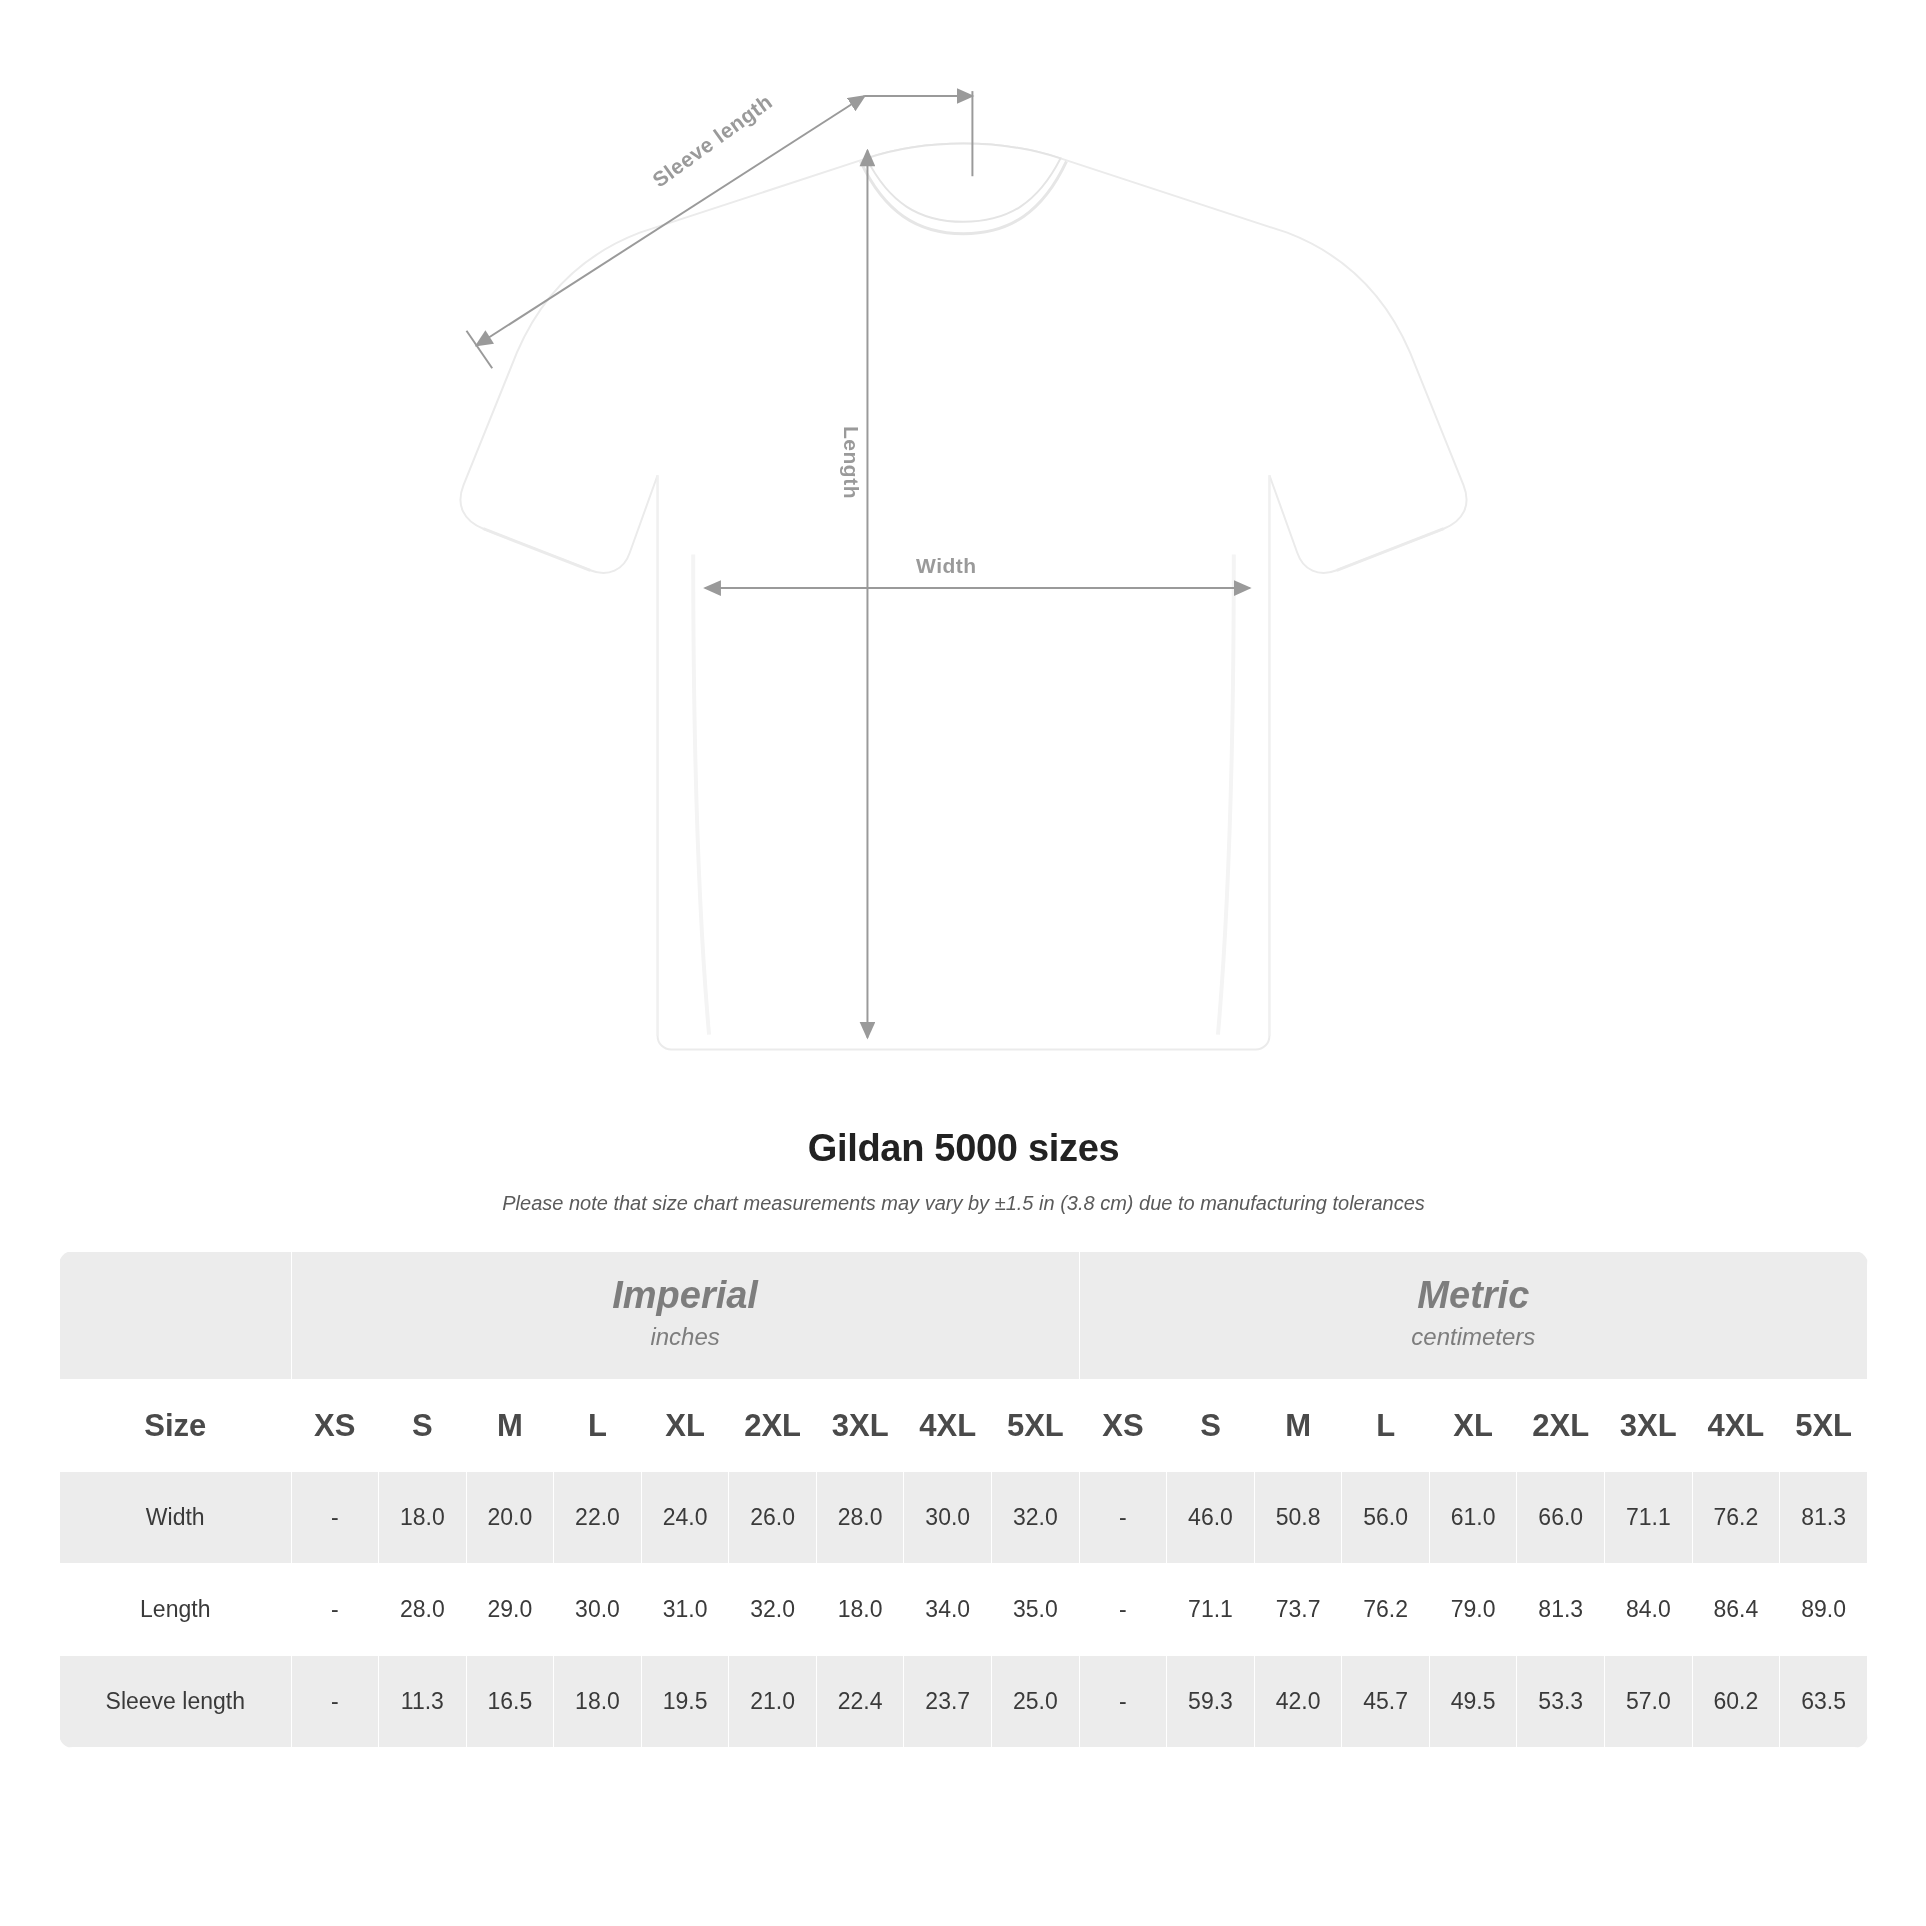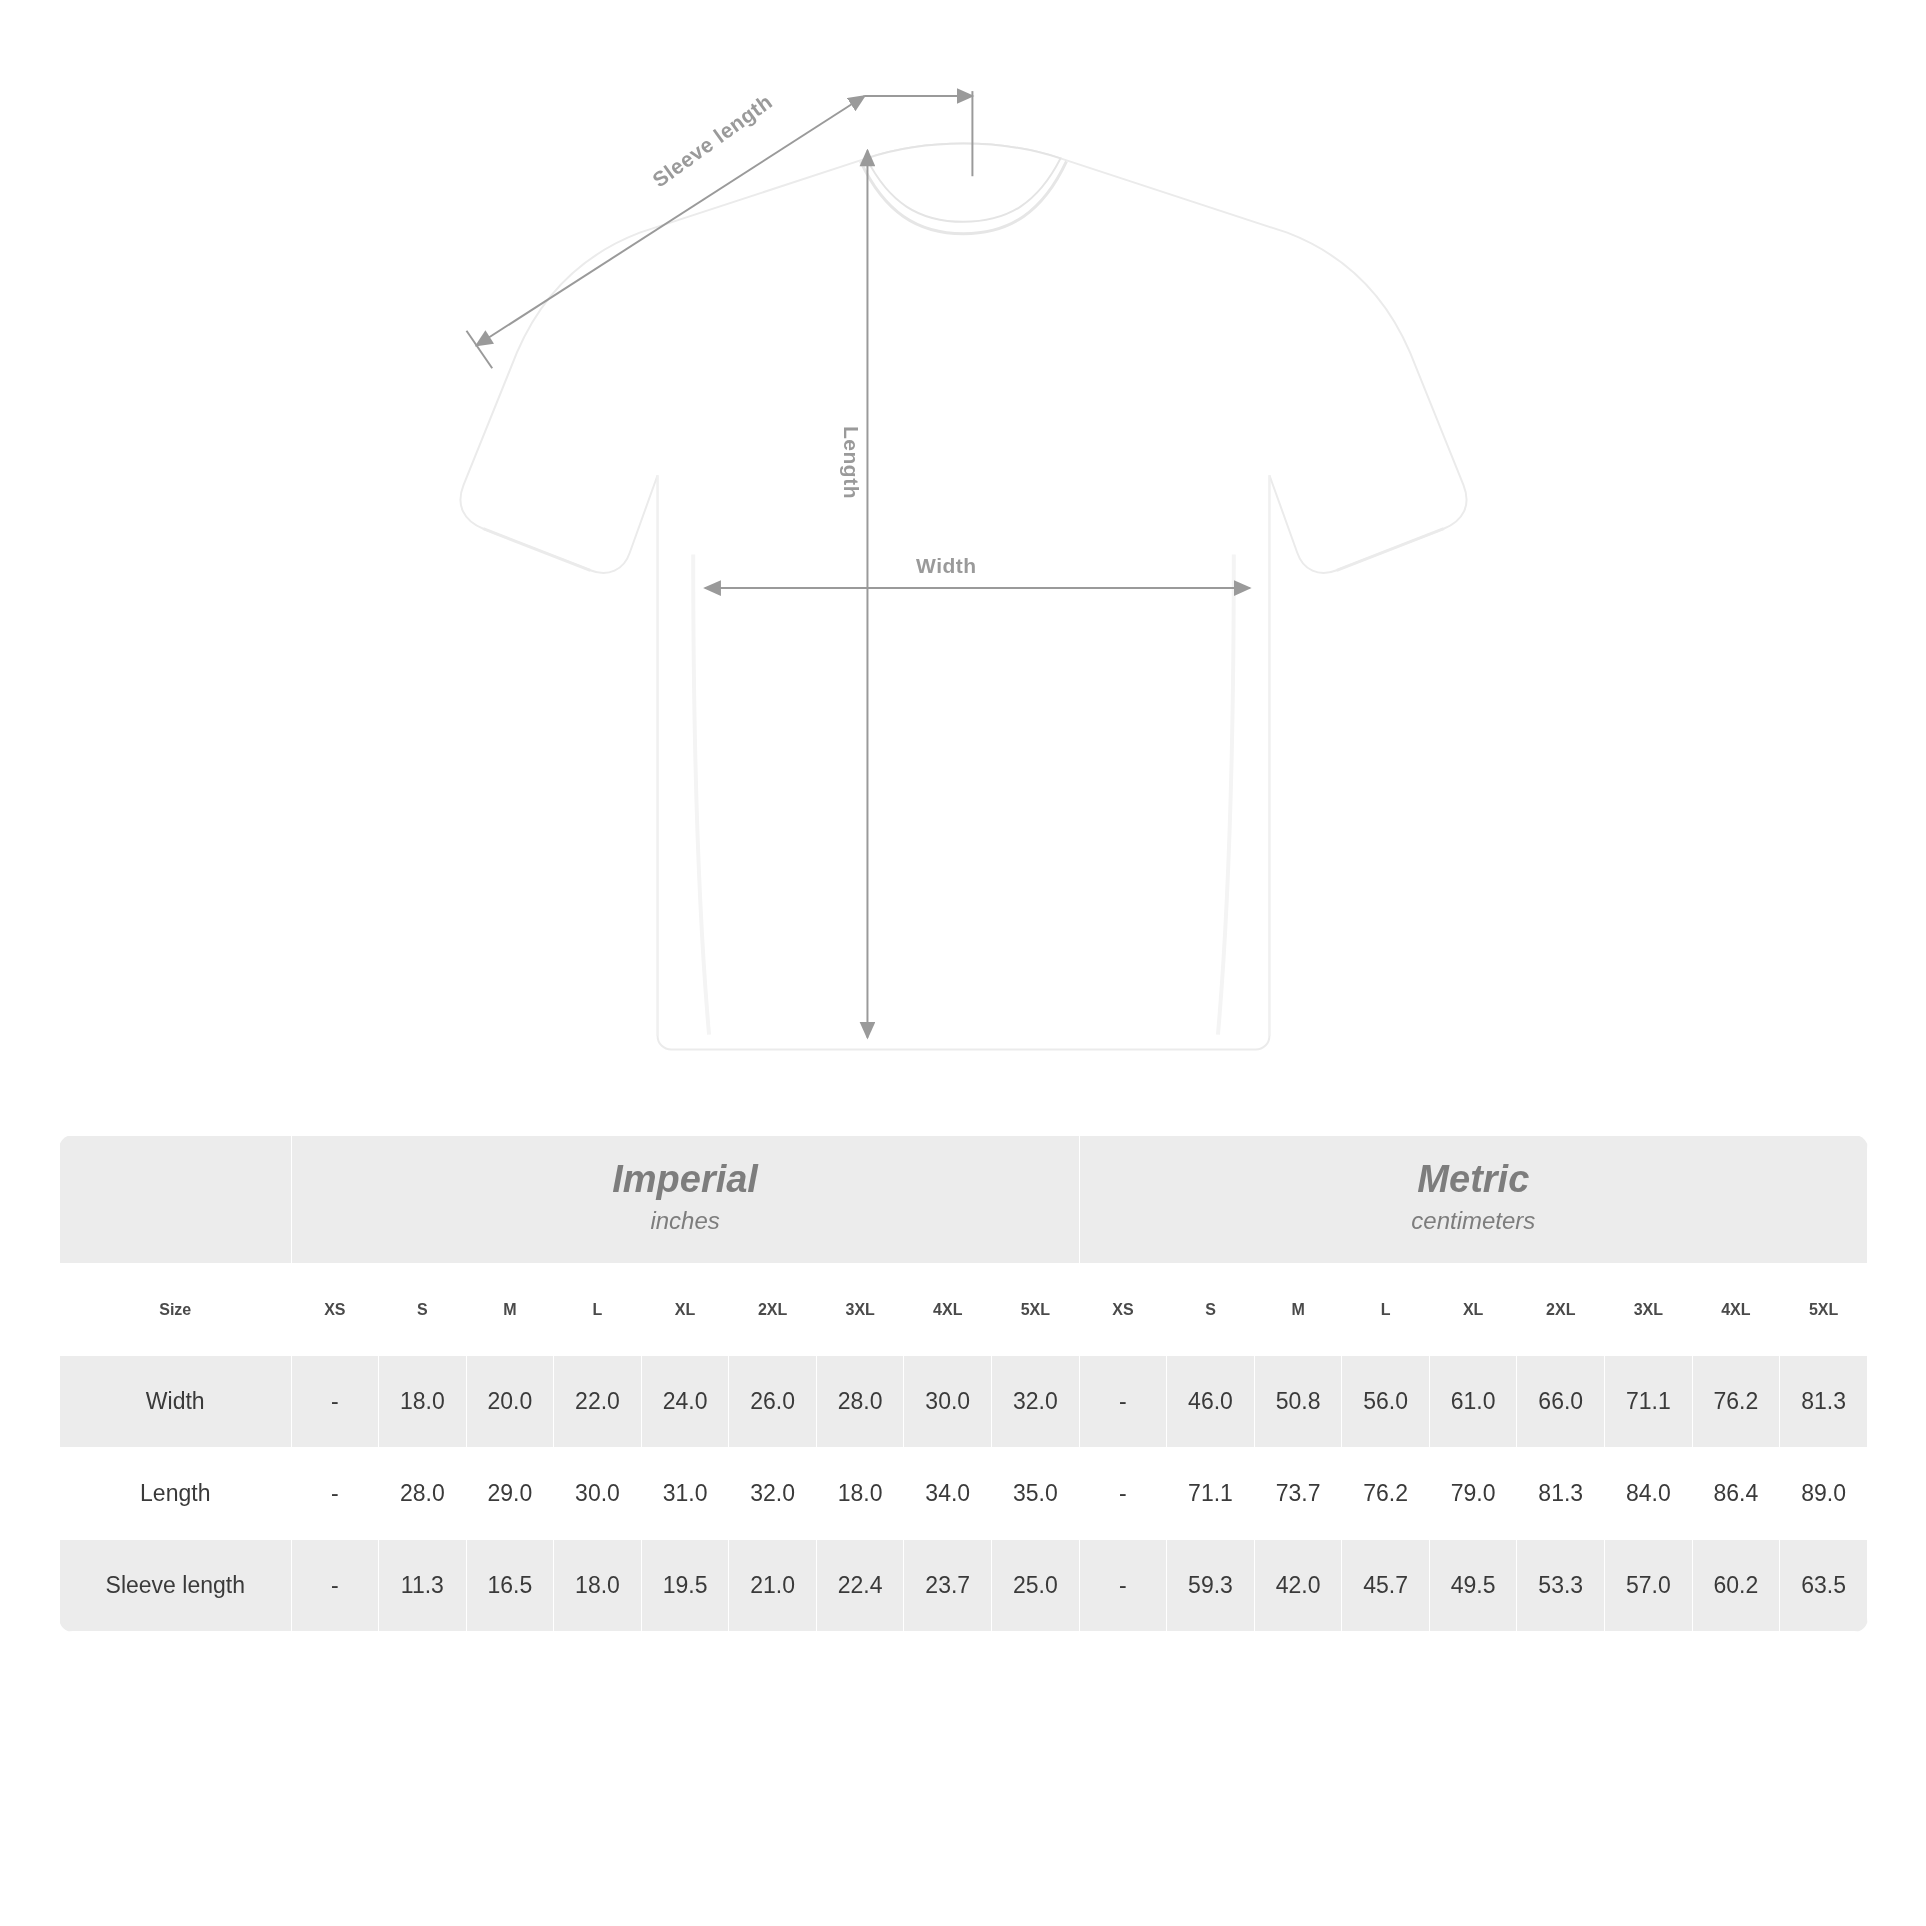--- a/index.html
+++ b/index.html
@@ -107,21 +107,21 @@
     font-style: italic;
     color: #7d7d7d;
     line-height: 1.6;
   }
   
   tr.size-row td {
     background: #ffffff;
     height: 91px;
     font-weight: bold;
     color: #4a4a4a;
-    font-size: 16px;
+    font-size: 31px;
   }
   tr.size-row td.rowhead {
     background: #ffffff;
   }
   
   tr.data-row td {
     height: 91px;
     font-size: 23px;
   }
   tr.data-row.shade td { background: #ececec; }
@@ -202,20 +202,24 @@
         <line x1="982" y1="92" x2="982" y2="178" stroke="#9a9a9a" stroke-width="2"></line>
         <line x1="873" y1="97" x2="982" y2="97" stroke="#9a9a9a" stroke-width="2" marker-end="url(#arrHead)"></line>
       </g>
     </svg>
 
     <div class="dim-label width-label">Width</div>
     <div class="dim-label length-label">Length</div>
     <div class="dim-label sleeve-label">Sleeve length</div>
   </div>
 
+  <div class="title-block">
+    <h1 class="chart-title">Gildan 5000 sizes</h1>
+    <p class="chart-note">Please note that size chart measurements may vary by ±1.5 in (3.8 cm) due to manufacturing tolerances</p>
+  </div>
 
   <div class="table-wrap">
     <table class="size-table">
       <colgroup>
         <col class="c-head">
         <col class="c-val">
           <col class="c-val">
           <col class="c-val">
           <col class="c-val">
           <col class="c-val">

